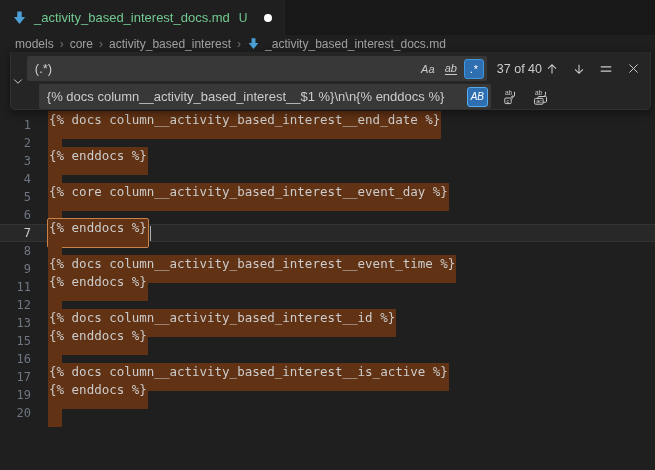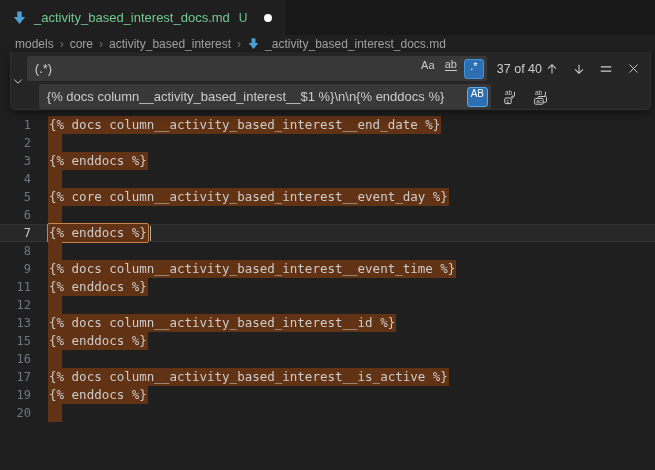--- a/index.html
+++ b/index.html
@@ -25,40 +25,40 @@
   .editor-area{position:absolute;left:0;top:52px;width:655px;height:418px;background:#1f1f1f;}
   .code-lines{position:absolute;left:0;top:64px;width:655px;}
   .line{display:flex;height:18px;line-height:18px;position:relative;}
   .line.current{background:rgba(255,255,255,0.045);
                 box-shadow:inset 0 1px 0 rgba(255,255,255,0.055), inset 0 -1px 0 rgba(255,255,255,0.055);}
   .gutter{width:31px;flex:0 0 31px;text-align:right;font-family:"DejaVu Sans Mono",monospace;
           font-size:12px;color:#6e7681;user-select:none;}
   .gutter.active{color:#cccccc;}
   .content{padding-left:18px;font-family:"DejaVu Sans Mono",monospace;font-size:12.5px;color:#cccccc;
            white-space:pre;display:flex;align-items:center;height:18px;}
-  .match{background:#613214;display:inline-block;height:18px;line-height:18px;padding:0 1px;margin-left:-1px;}
+  .match{background:#613214;display:inline-block;height:28px;line-height:18px;padding:0 1px;margin-left:-1px;}
   .match.empty{width:12px;}
   .match.current-match{outline:1px solid #c8824a;outline-offset:0;border-radius:1px;}
   .cursor{display:inline-block;width:1.5px;height:15px;background:#aeafad;margin-left:2px;align-self:center;}
 
   
   .find-widget{position:absolute;left:10px;top:52px;width:641px;height:58px;background:#252526;
                border:1px solid #303031;border-top:none;border-radius:0 0 5px 5px;
                box-shadow:0 3px 8px rgba(0,0,0,0.45);display:flex;z-index:10;box-sizing:border-box;}
   .toggle-col{width:18px;display:flex;align-items:center;justify-content:center;color:#cccccc;cursor:pointer;}
   .fw-rows{flex:1;padding-top:4px;}
   .fw-row{display:flex;align-items:center;height:25px;}
   .fw-row + .fw-row{margin-top:3px;}
   .fw-input{background:#383838;border-radius:2px;height:25px;display:flex;align-items:center;box-sizing:border-box;}
   .search-input{width:460px;margin-left:2px;}
   .replace-input{width:452px;margin-left:14px;}
   .input-value{flex:1;padding-left:8px;font-size:13px;color:#cccccc;white-space:nowrap;overflow:hidden;}
   .opts{display:flex;gap:3px;margin-right:3px;align-items:center;}
-  .opt{min-width:20px;height:20px;border-radius:3px;display:flex;align-items:flex-start;justify-content:center;
-       font-size:11px;color:#cccccc;box-sizing:border-box;cursor:pointer;}
+  .opt{min-width:20px;height:20px;border-radius:3px;display:flex;align-items:center;justify-content:center;
+       font-size:11px;color:#cccccc;box-sizing:border-box;cursor:pointer;font-style:italic;}
   .opt .ww{border-bottom:1px solid #cccccc;line-height:11px;}
   .opt.active{background:#2e6fb2;border:1px solid #3f97e0;color:#ffffff;}
   .opt.preserve{font-size:10px;border:1px solid #55aaf0;background:#2e6fb2;color:#fff;width:21px;}
   .match-count{margin-left:10px;font-size:12.5px;color:#cccccc;white-space:nowrap;text-align:right;}
   .nav-group{margin-left:auto;display:flex;gap:7px;margin-right:7px;align-items:center;}
   .icon-btn{width:20px;height:20px;display:flex;align-items:center;justify-content:center;border-radius:3px;cursor:pointer;}
   .replace-btns{display:flex;gap:10px;margin-left:10px;align-items:center;}
   svg{display:block;}
 </style>
 </head>

